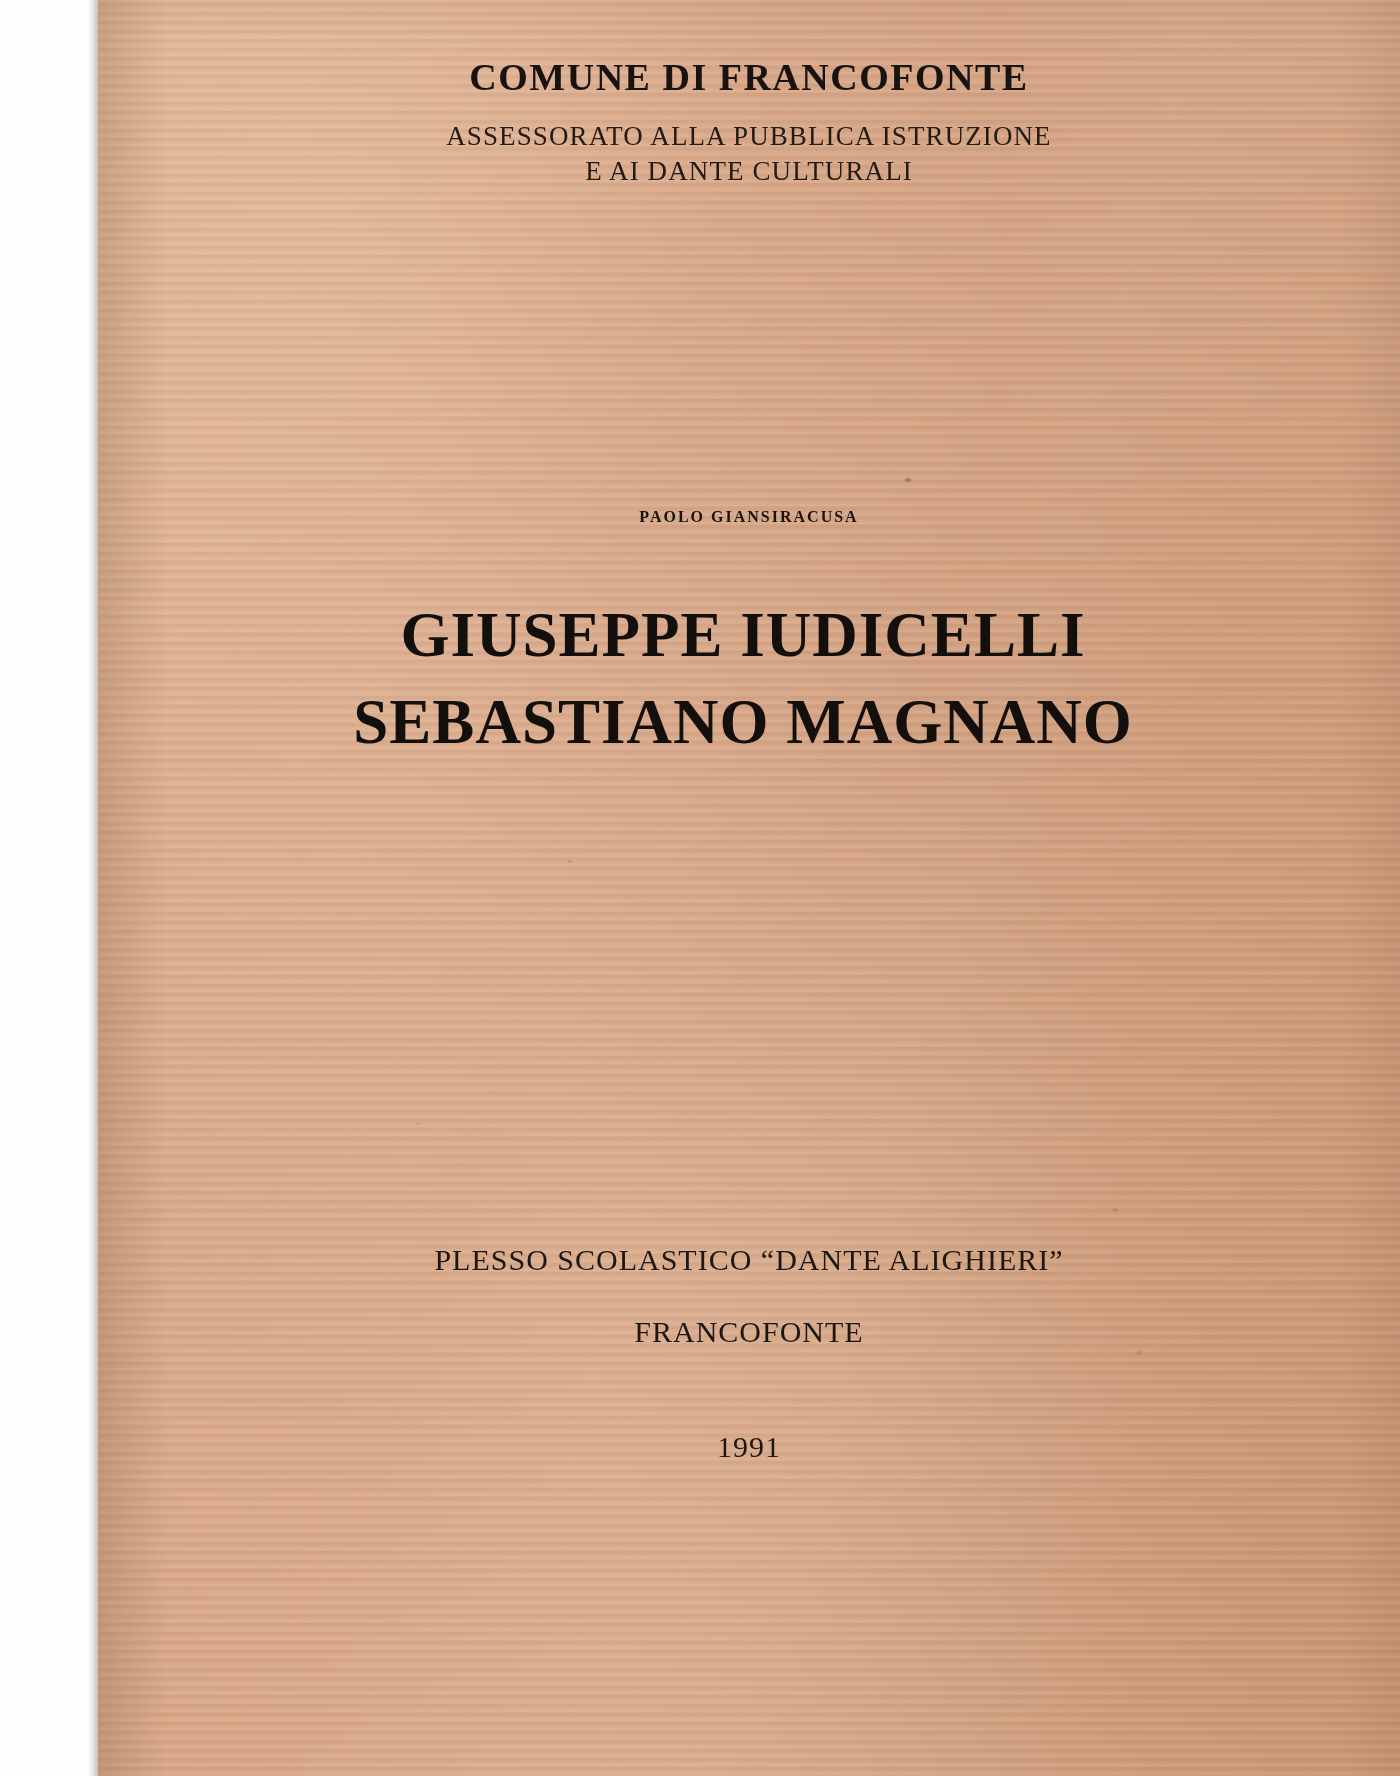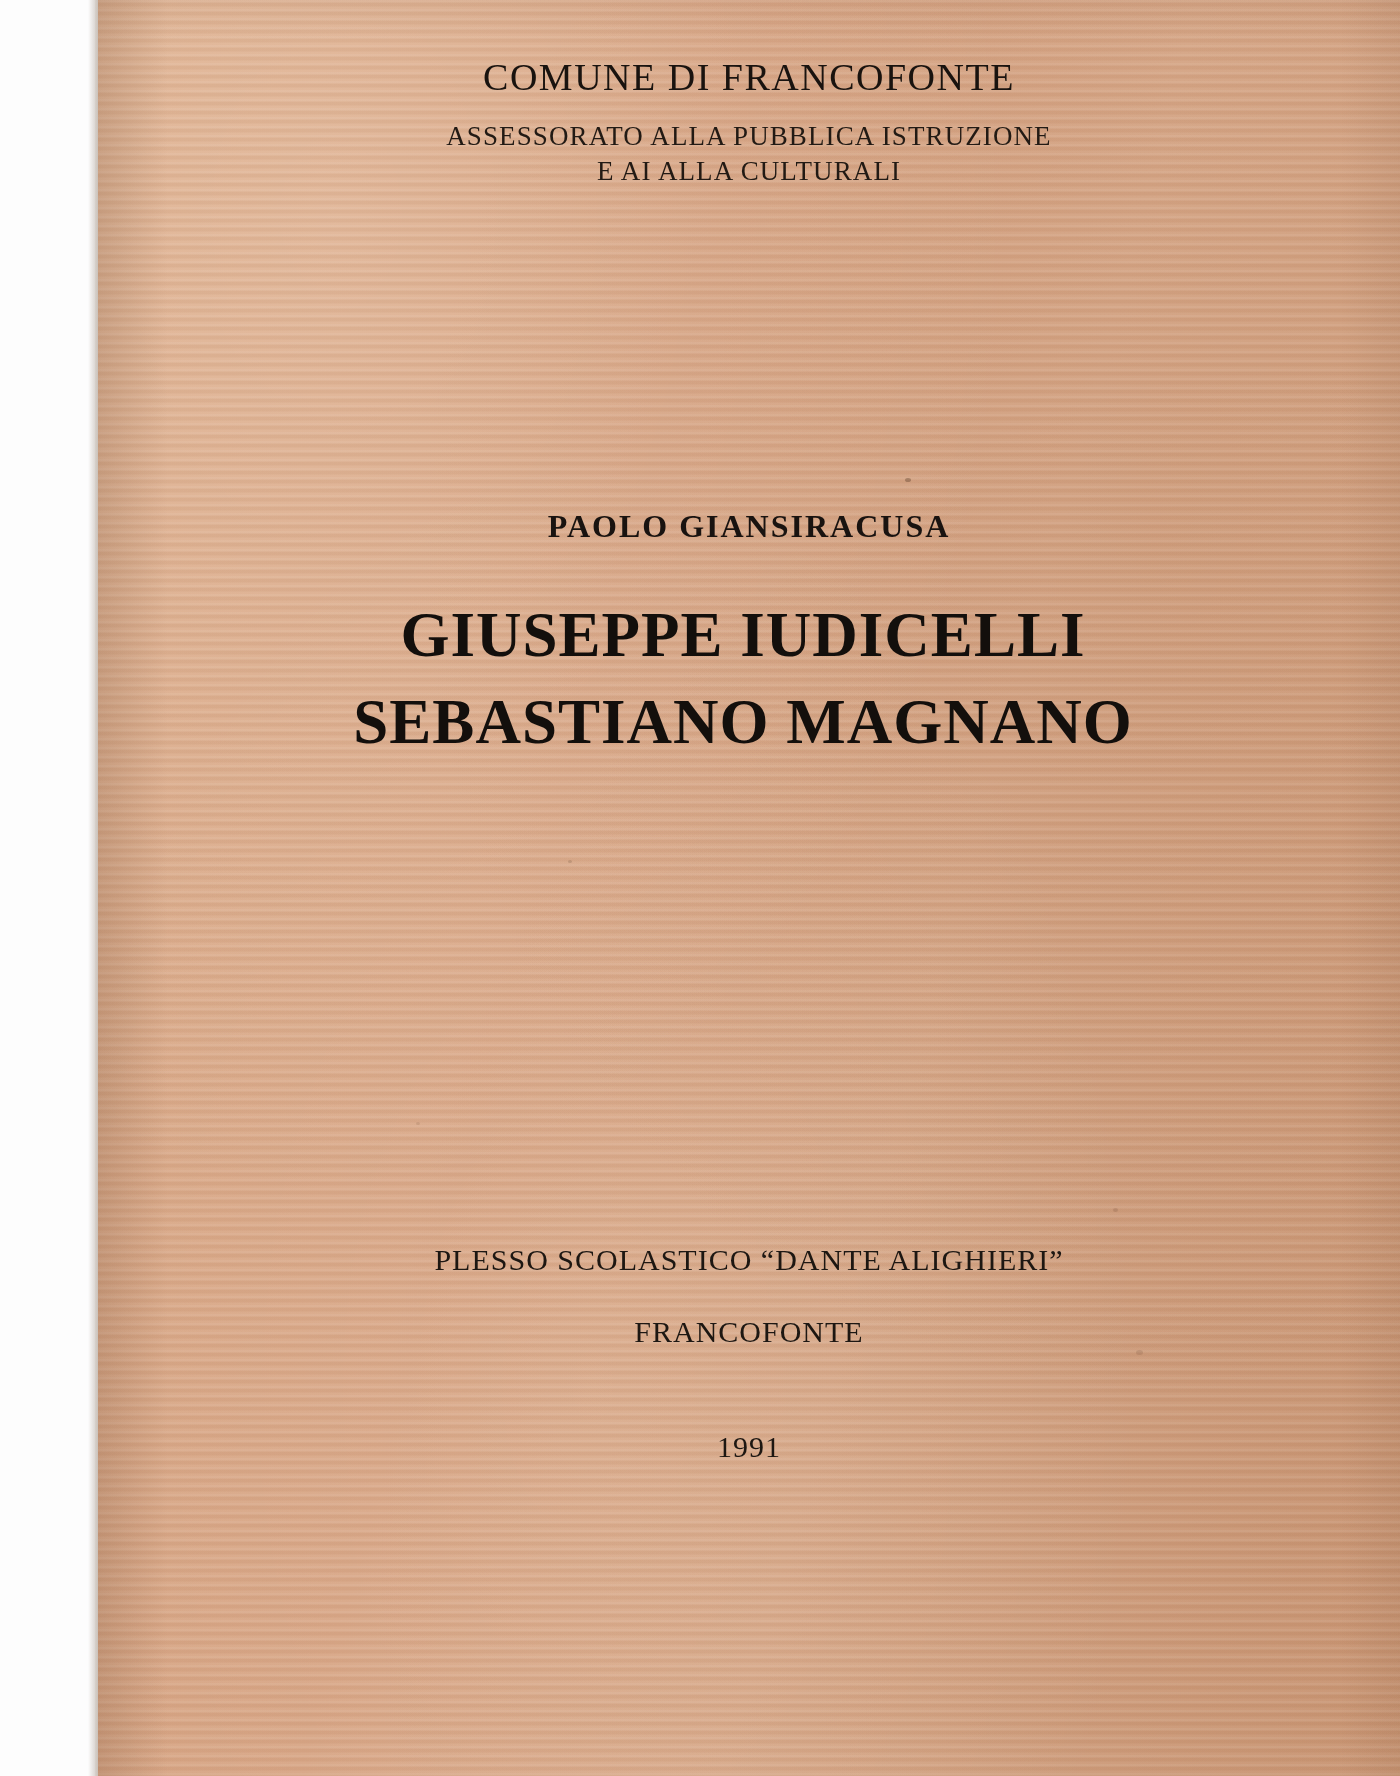--- a/index.html
+++ b/index.html
@@ -102,21 +102,21 @@
   }
 
   .publisher-block {
     position: absolute;
     top: 56px;
     left: 0;
     right: 0;
   }
   .publisher-name {
     font-family: "Liberation Serif", serif;
-    font-weight: normal;
+    font-weight: bold;
     font-size: 38px;
     letter-spacing: 1.5px;
     line-height: 1.12;
     color: #19130f;
   }
   .publisher-sub {
     font-family: "Liberation Serif", serif;
     font-size: 27px;
     letter-spacing: 1.1px;
     line-height: 1.3;
@@ -131,21 +131,21 @@
     color: #221a14;
   }
 
   .author {
     position: absolute;
     top: 508px;
     left: 0;
     right: 0;
     font-family: "Liberation Serif", serif;
     font-weight: bold;
-    font-size: 32px;
+    font-size: 16px;
     letter-spacing: 2.0px;
     color: #191310;
   }
 
   .title-block {
     position: absolute;
     top: 592px;
     left: 0;
     right: 12px;
   }
@@ -206,21 +206,21 @@
     <div class="speck" style="left:470px; top:860px; width:4px; height:3px; opacity:.5;"></div>
     <div class="speck" style="left:1015px; top:1208px; width:5px; height:4px; opacity:.45;"></div>
     <div class="speck" style="left:1038px; top:1350px; width:7px; height:5px; opacity:.4;"></div>
     <div class="speck" style="left:318px; top:1122px; width:4px; height:3px; opacity:.35;"></div>
 
     <div class="content">
 
       <div class="publisher-block">
         <div class="publisher-name">COMUNE DI FRANCOFONTE</div>
         <div class="publisher-sub">ASSESSORATO ALLA PUBBLICA ISTRUZIONE</div>
-        <div class="publisher-sub2">E AI ALLA CULTURALI</div>
+        <div class="publisher-sub2">E AI DANTE CULTURALI</div>
       </div>
 
       <div class="author">PAOLO GIANSIRACUSA</div>
 
       <div class="title-block">
         <div class="title-line">GIUSEPPE IUDICELLI</div>
         <div class="title-line">SEBASTIANO MAGNANO</div>
       </div>
 
       <div class="venue-block">

